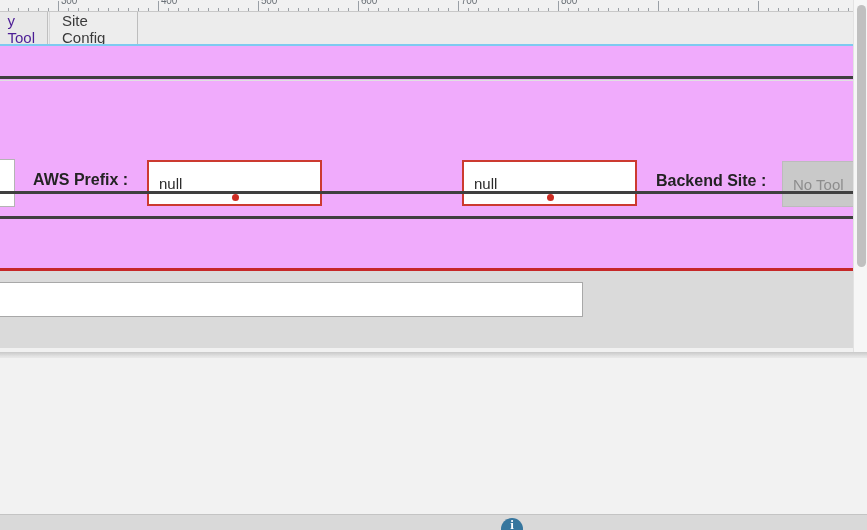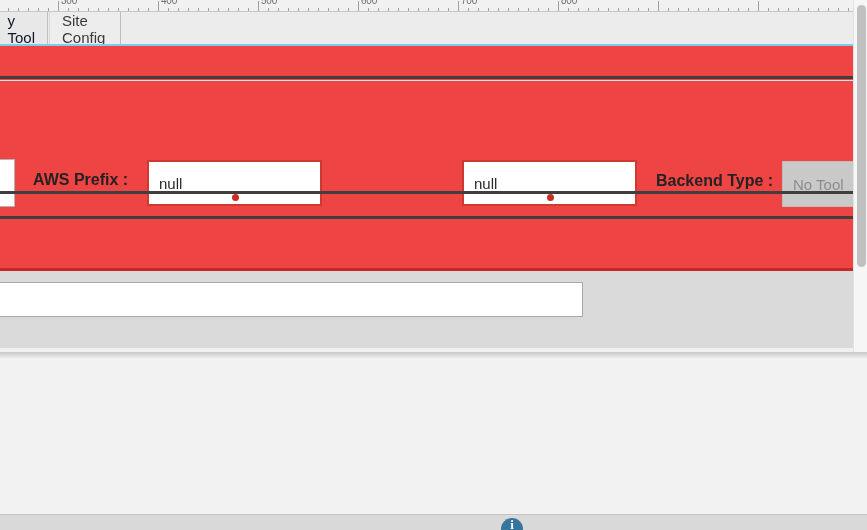--- a/index.html
+++ b/index.html
@@ -89,25 +89,25 @@
     border-right: 1px solid #bfbfbf;
     color: #8a8a8a;
     padding: 0 12px;
     user-select: none;
   }
   .tab.inactive {
     left: 0;
     width: 48px;
     justify-content: flex-end;
     padding-right: 12px;
-    color: #0f172a;
+    color: #4c1d95;
   }
   .tab.active {
     left: 49px;
-    width: 72px;
+    width: 89px;
     background: #ededed;
     color: #3a3a3a;
     border-left: 1px solid #d8d8d8;
     border-right: 1px solid #bdbdbd;
   }
   .tab-filler {
     position: absolute;
     left: 145px; top: 0;
     width: 708px; height: 33px;
     background: #ececec;
@@ -118,21 +118,21 @@
     width: 853px; height: 2px;
     background: #7ecaf0;
   }
 
   
   .content {
     position: absolute;
     left: 0; top: 46px;
     width: 853px;
     height: 382px;
-    background: #ef4444;
+    background: #f0abfc;
   }
 
   .hrule {
     position: absolute;
     left: 0;
     width: 853px;
     background: #3f3f3f;
   }
   .hrule.top    { top: 30px;  height: 3px; }
   .hrule.second { top: 145px; height: 3px; }
@@ -402,21 +402,21 @@
     <div class="txtinput invalid in-prefix">
       <span>null</span>
       <span class="reddot"></span>
     </div>
 
     <div class="txtinput invalid in-region">
       <span>null</span>
       <span class="reddot"></span>
     </div>
 
-    <div class="field-label lbl-backend">Backend Type :</div>
+    <div class="field-label lbl-backend">Backend Site :</div>
     <div class="txtinput in-backend">
       <span>No Tool</span>
     </div>
 
     <div class="hrule second"></div>
     <div class="hrule third"></div>
     <div class="hrule red"></div>
 
     <div class="gray-band">
       <div class="band-input"></div>

